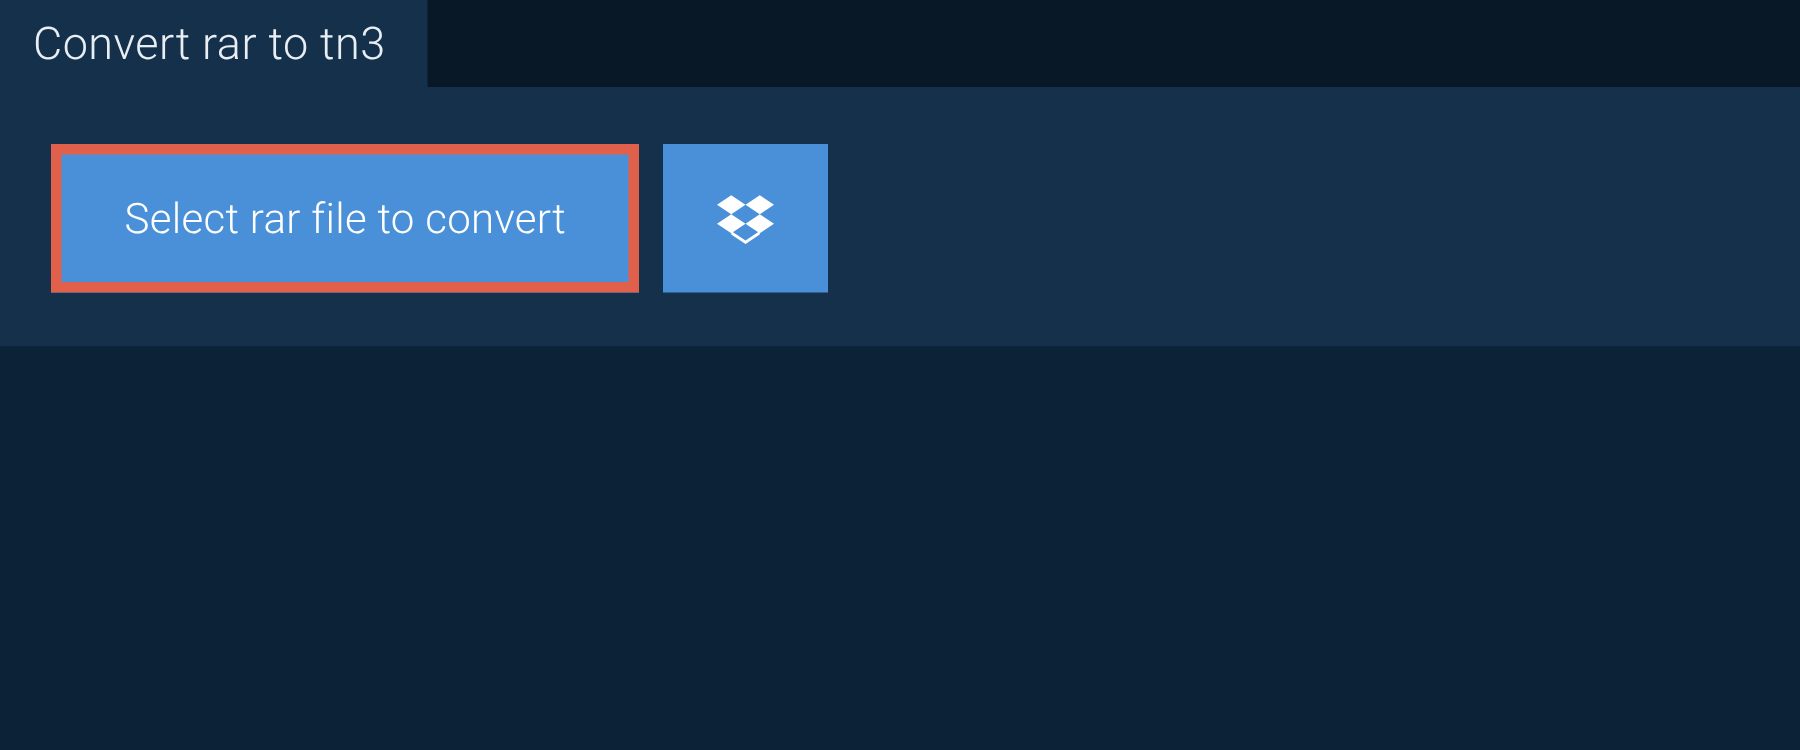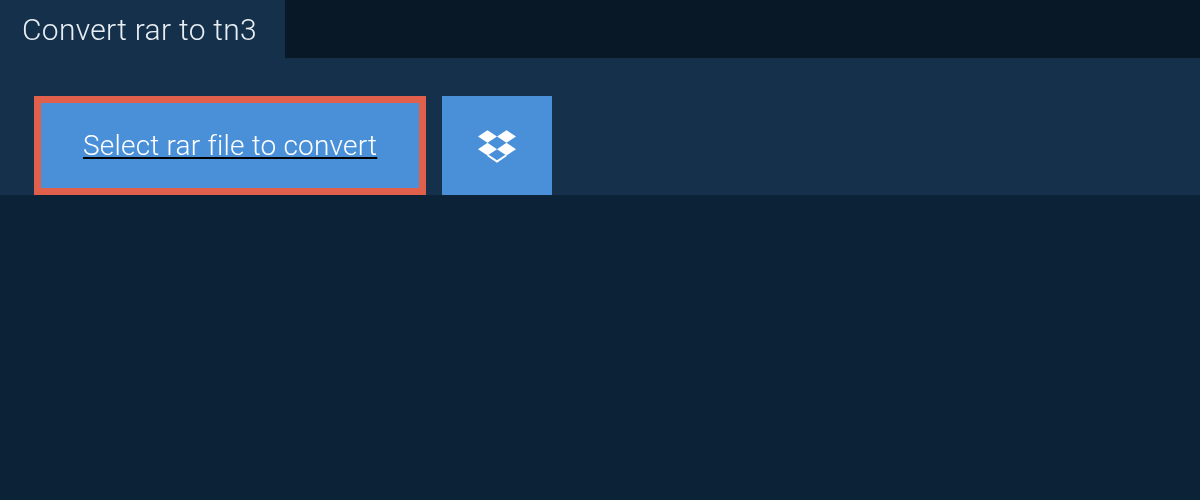--- a/index.html
+++ b/index.html
@@ -14,21 +14,21 @@
       font-family: -apple-system, BlinkMacSystemFont, "Segoe UI", Roboto, "Helvetica Neue", Arial, sans-serif;
       overflow: hidden;
     }
     .top-bar {
       height: 58px;
       background: #081826;
     }
     .card {
       background: #14304a;
       margin: 0;
-      text-decoration: underline;
+      padding-bottom: 36px;
     }
     .header-wrap {
       position: relative;
     }
     .tab {
       position: absolute;
       top: -58px;
       left: 0;
       background: #14304a;
       padding: 12px 28px 12px 22px;

